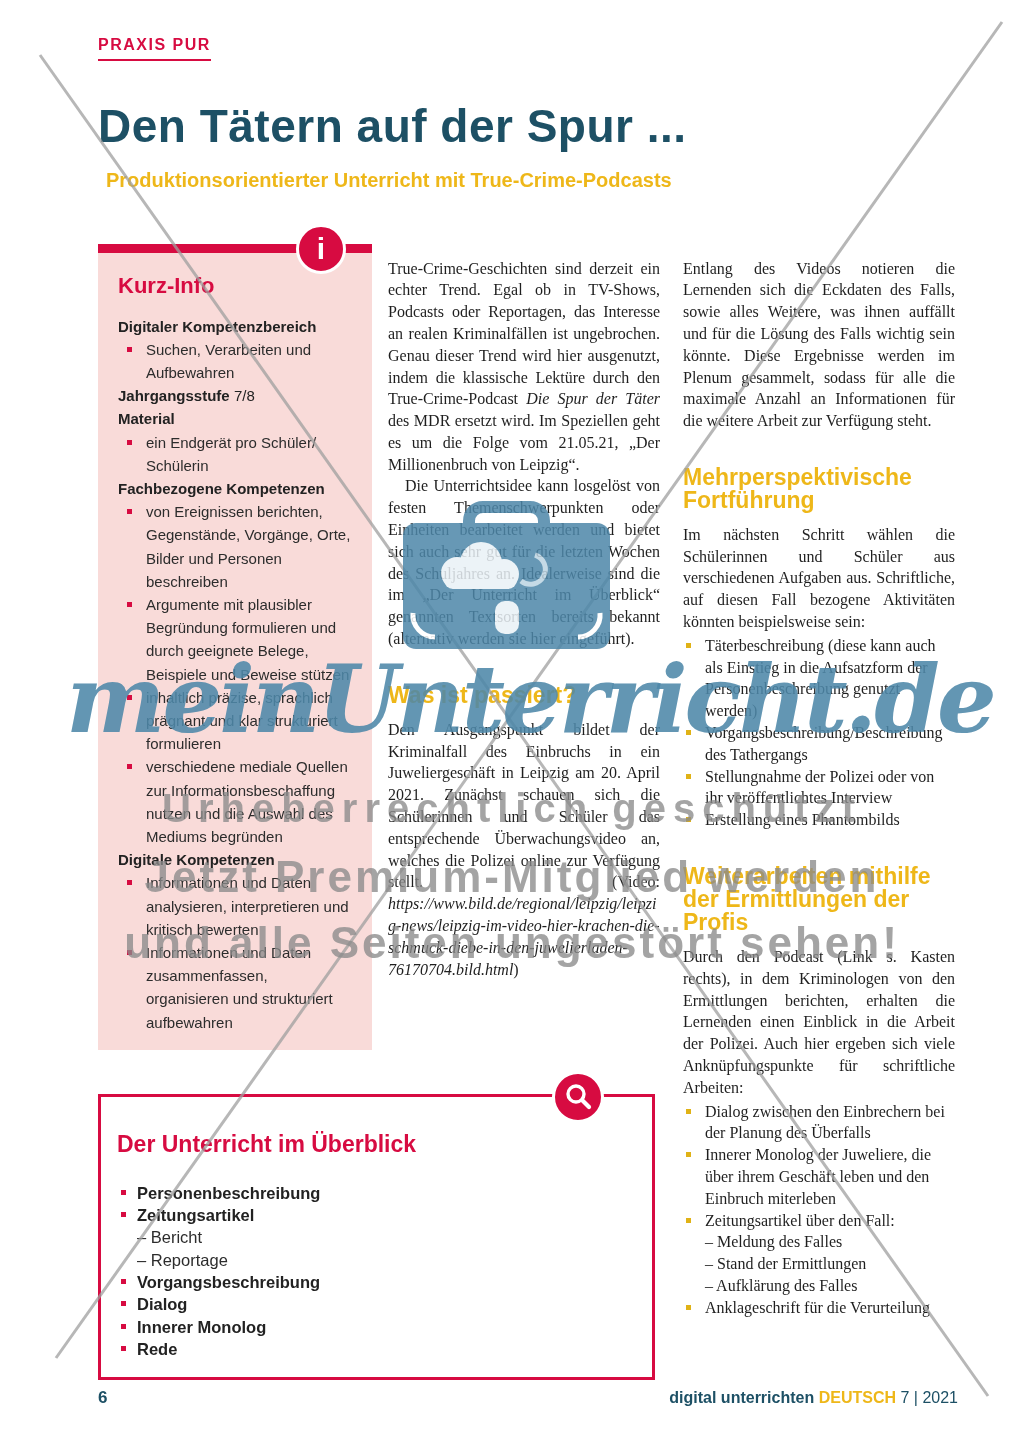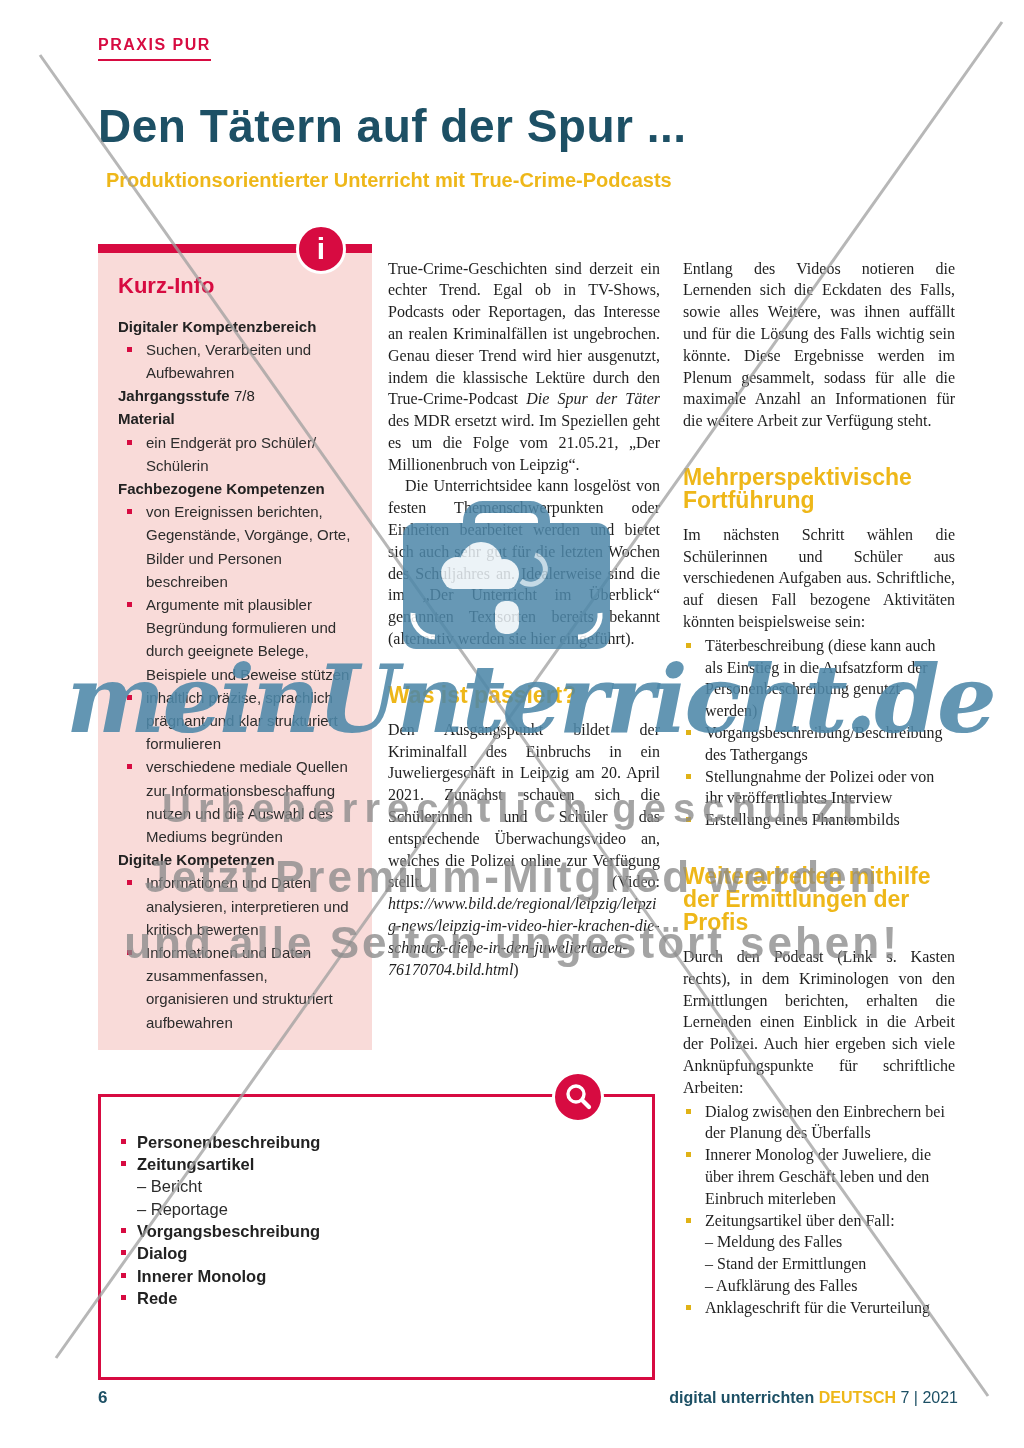--- a/index.html
+++ b/index.html
@@ -149,20 +149,21 @@
         </div>
       </div>
 
       <div class="overview">
         <div class="ov-icon">
           <svg width="30" height="30" viewBox="0 0 30 30">
               <circle cx="13" cy="12" r="8" fill="none" stroke="#ffffff" stroke-width="3.4"></circle>
               <line x1="19.5" y1="18.5" x2="26" y2="25" stroke="#ffffff" stroke-width="4.2" stroke-linecap="round"></line>
             </svg>
         </div>
+        <h3 class="ov-title">Der Unterricht im Überblick</h3>
         <ul class="obul">
           <li>Personenbeschreibung</li>
           <li><span>Zeitungsartikel</span><span class="sub">– Bericht</span><span class="sub">– Reportage</span></li>
           <li>Vorgangsbeschreibung</li>
           <li>Dialog</li>
           <li>Innerer Monolog</li>
           <li>Rede</li>
         </ul>
       </div>
     </div>

